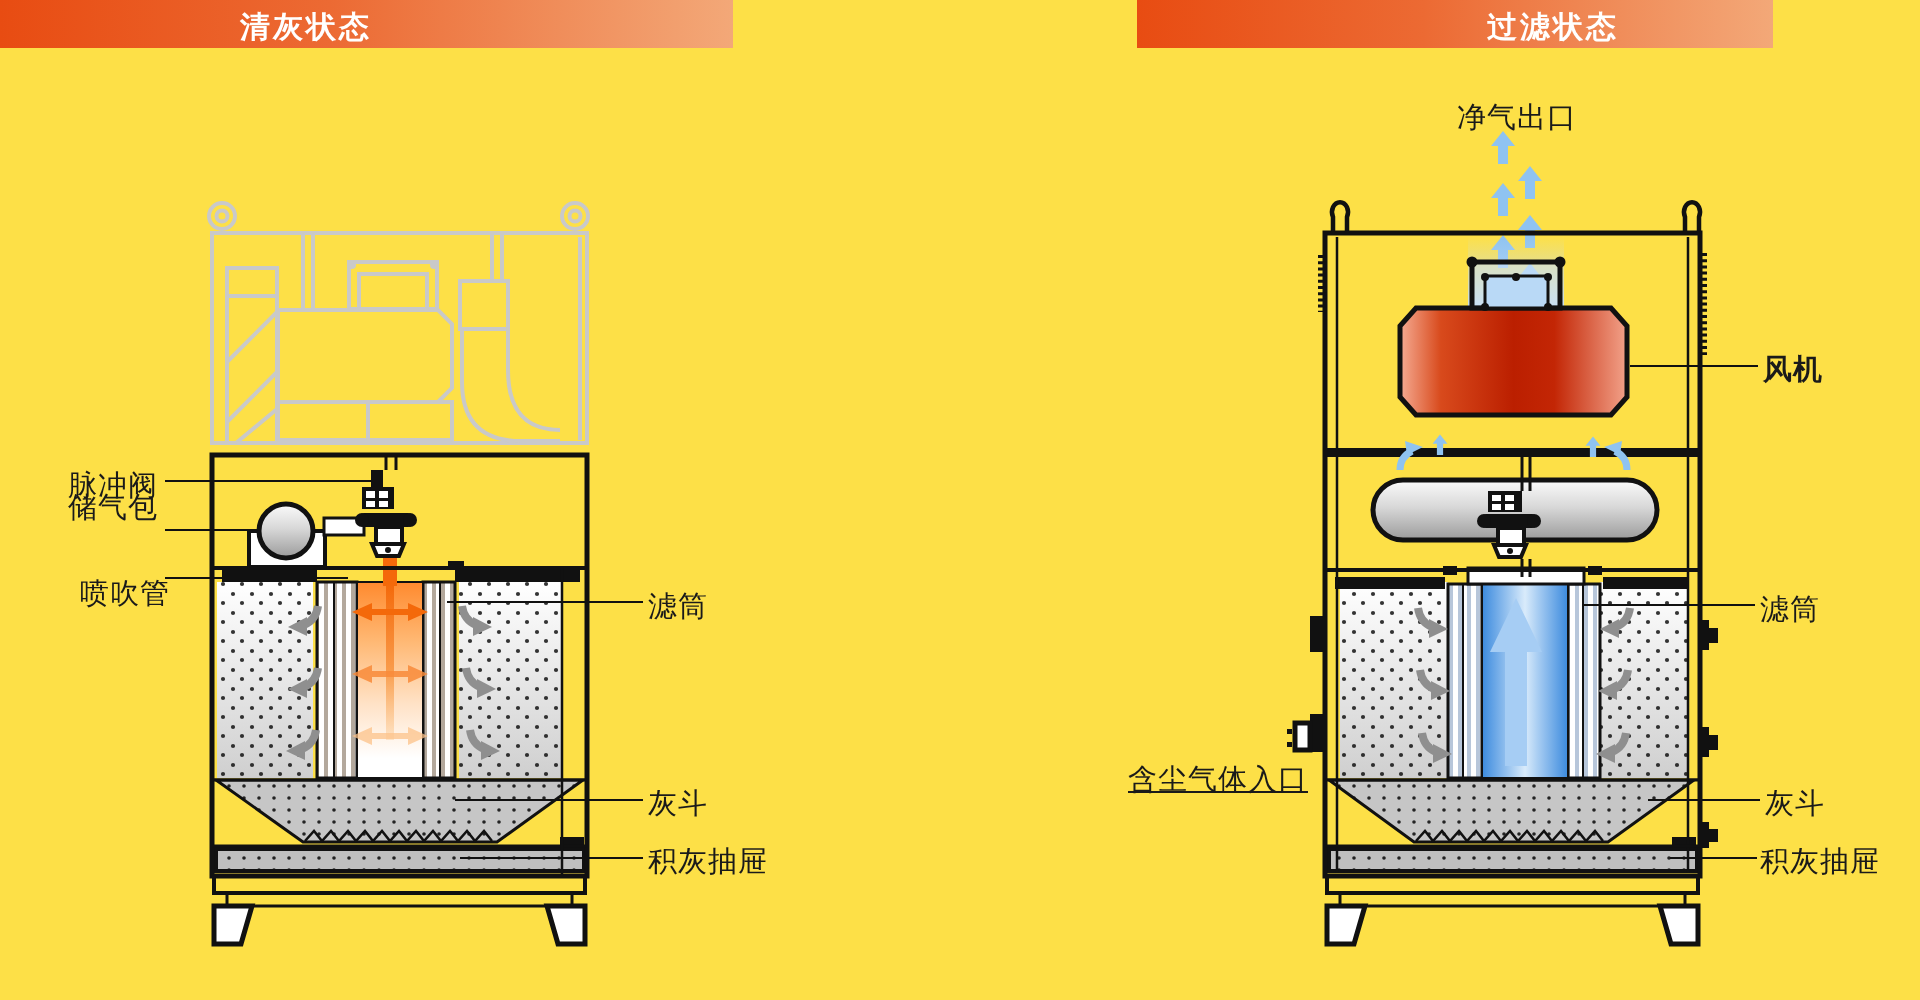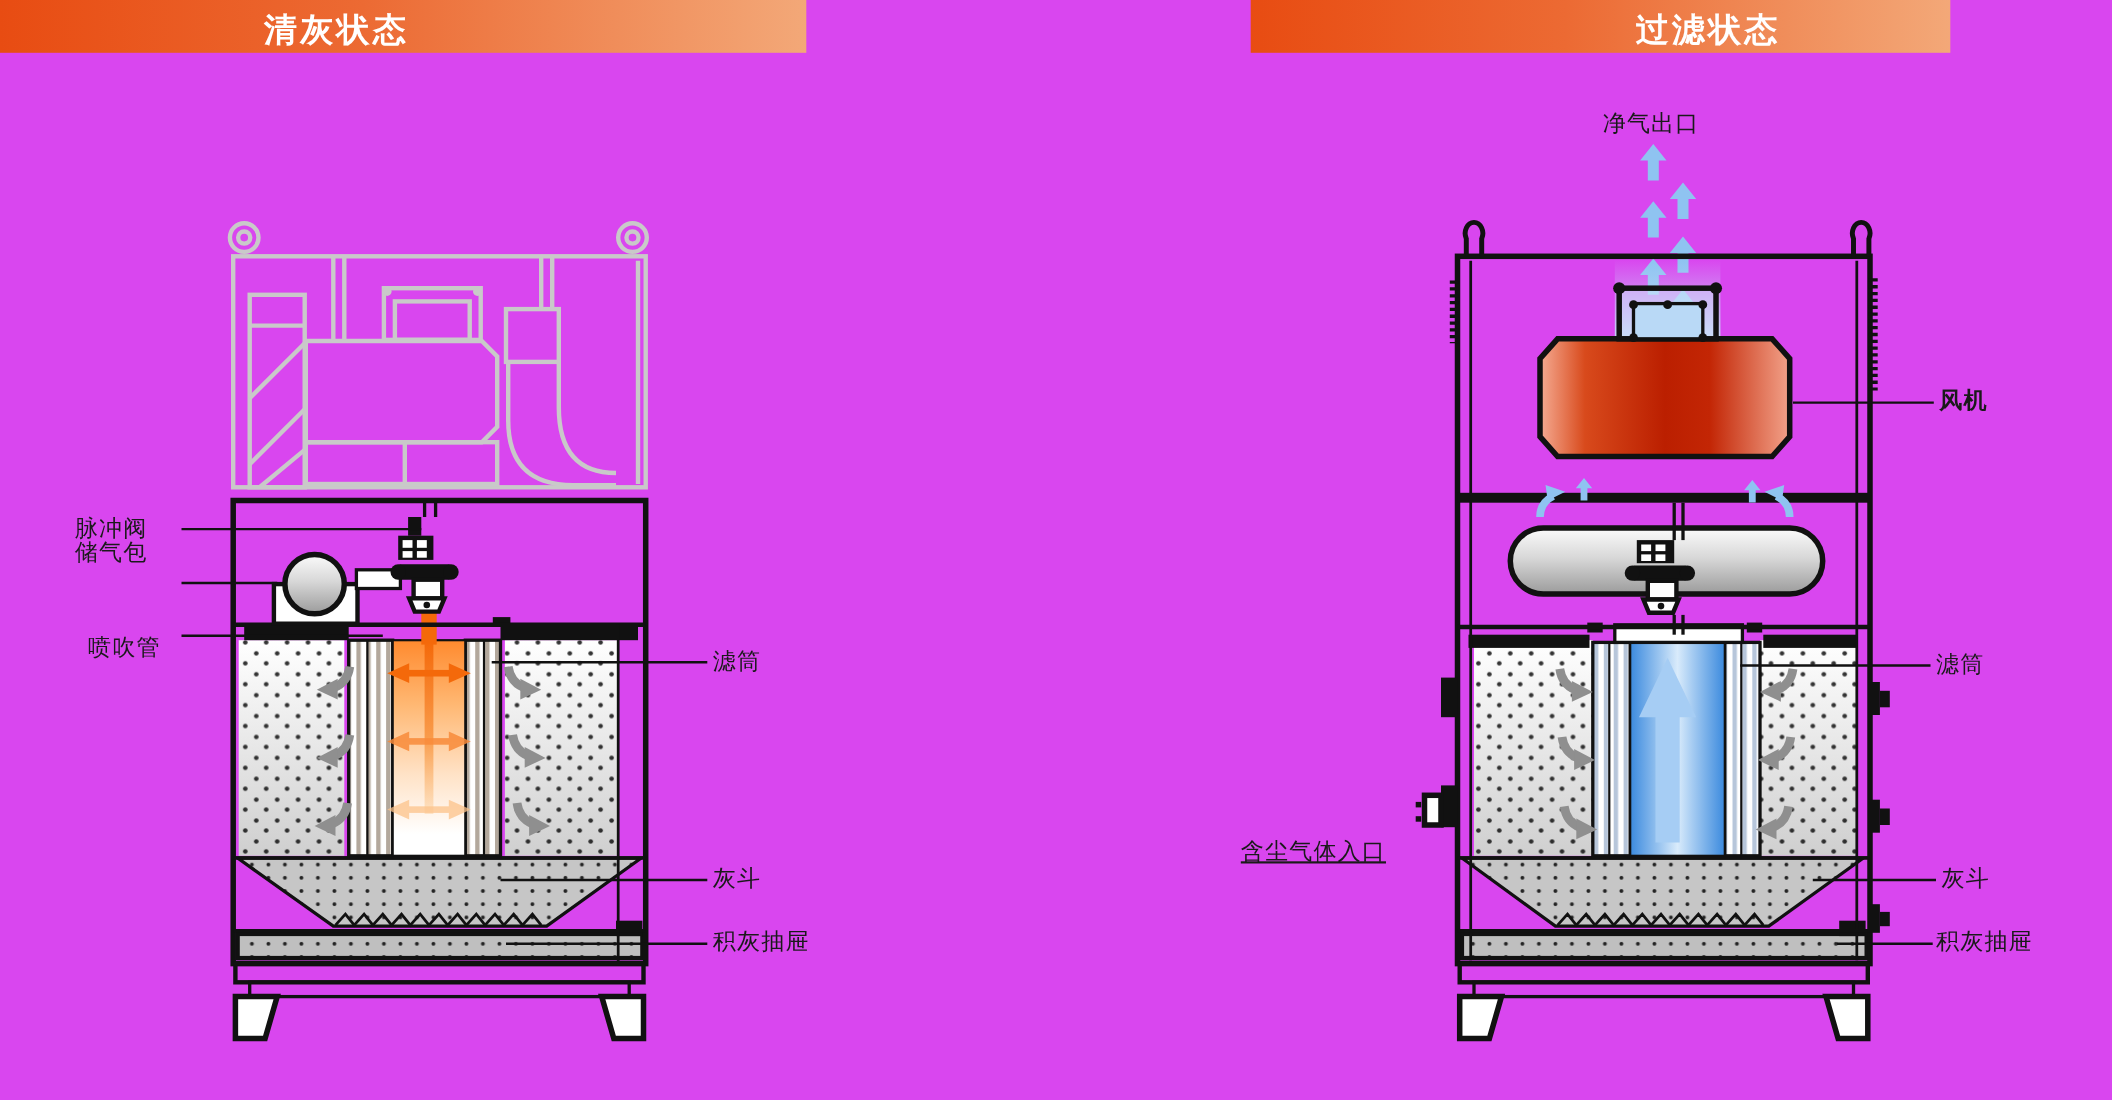--- a/index.html
+++ b/index.html
@@ -1,22 +1,22 @@
 <!DOCTYPE html>
 <html><head>
 <meta charset="utf-8">
 <style>
   html,body{margin:0;padding:0;background:#fff;}
-  #stage{position:relative;width:1920px;height:1000px;background:#d946ef;overflow:hidden;
+  #stage{position:relative;width:1920px;height:1000px;background:#fde047;overflow:hidden;
          font-family:"Liberation Sans",sans-serif;}
   .banner{position:absolute;top:0;height:48px;
           background:linear-gradient(90deg,#e84c12 0%,#ec6a33 45%,#f3a878 100%);}
   .banner-text{position:absolute;top:7px;color:#ffffff;font-size:30px;font-weight:bold;
                letter-spacing:3px;white-space:nowrap;}
-  .label{position:absolute;font-size:21px;color:#1a1a1a;letter-spacing:1px;white-space:nowrap;}
+  .label{position:absolute;font-size:29px;color:#1a1a1a;letter-spacing:1px;white-space:nowrap;}
   svg{position:absolute;left:0;top:0;}
 </style>
 </head>
 <body>
 
 <div id="stage">
 
   <div class="banner" style="left:0;width:733px;">
     <span class="banner-text" style="left:240px;">清灰状态</span>
   </div>

